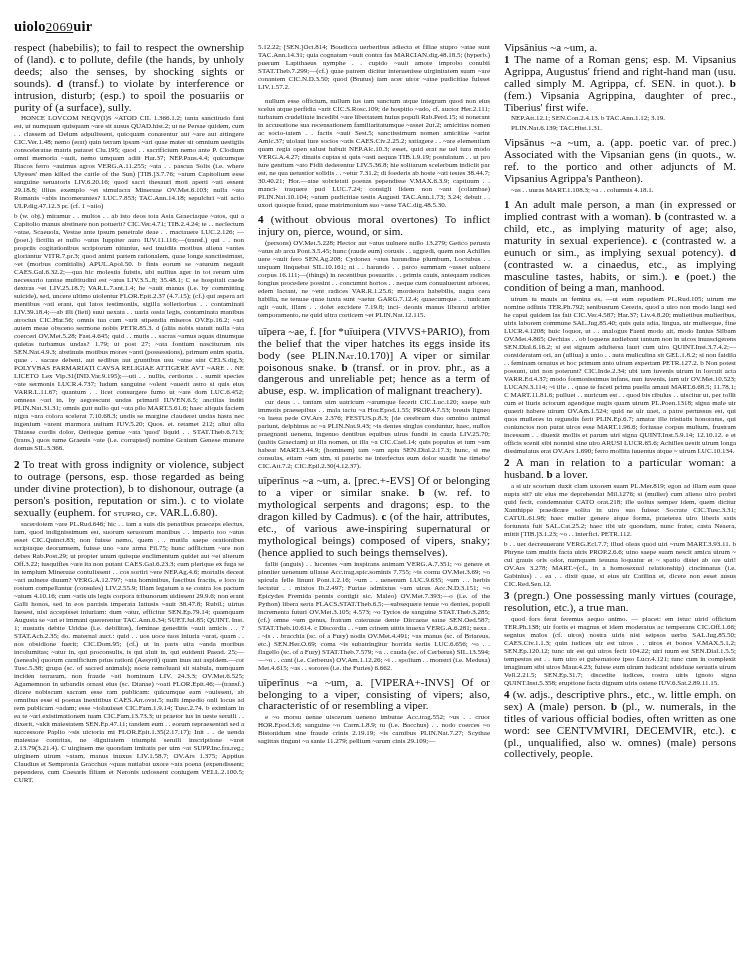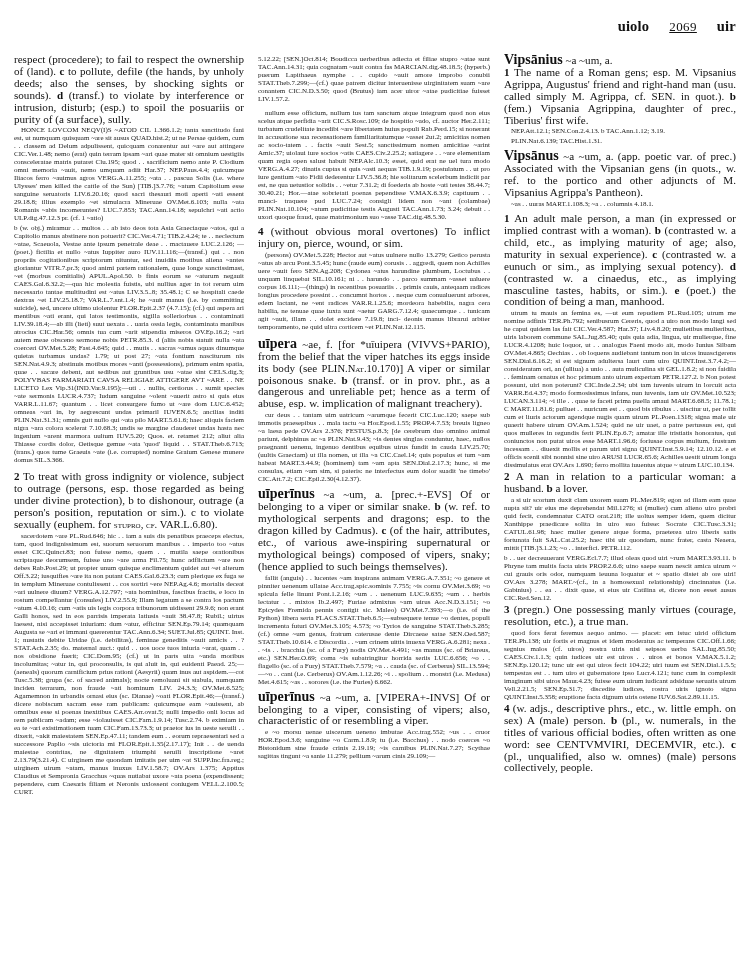--- a/index.html
+++ b/index.html
@@ -7,35 +7,35 @@
   body {
     width:750px; height:963px;
     background:#ffffff;
     font-family:"Liberation Serif", serif;
     color:#111;
     overflow:hidden;
   }
   .page { position:relative; width:750px; height:963px; padding:18px 14px 10px 14px; }
 
   
-  .runhead { display:flex; align-items:baseline; justify-content:flex-end; height:20px; margin-bottom:16px;gap:20px; }
+  .runhead { display:flex; align-items:baseline; justify-content:flex-start; height:20px; margin-bottom:4px; }
   .runhead .rh-left, .runhead .rh-right { font-weight:bold; font-size:14.5px; letter-spacing:.2px; }
   .runhead .rh-page { font-size:13px; font-family:"Liberation Serif", serif; letter-spacing:.4px;text-decoration:underline; }
 
   
   .cols { display:flex; gap:14px; height:925px; }
   .col { width:230px; position:relative; }
   .col.c2 { width:232px; }
   .col.c3 { width:232px; }
 
   
   .entry { margin-bottom:1.5px; }
   .para { font-size:11.1px; line-height:11.9px; text-align:justify; text-justify:inter-word; margin:0 0 0 0; hyphens:auto; }
   .para.sense { text-indent:0; }
-  .hw { font-weight:bold; font-size:14px; }
+  .hw { font-weight:normal; font-size:11px; }
   .sc { font-variant:small-caps; font-size:10.6px; }
 
   
   .cit {
     font-size:7.0px; line-height:8.0px; text-align:justify;
     margin:1px 0 2px 0; text-indent:7px; color:#1a1a1a;
     word-spacing:-0.1px;
   }
   .cit.noind { text-indent:0; }
 
@@ -56,21 +56,21 @@
     <div class="rh-page">2069</div>
     <div class="rh-right">uir</div>
   </div>
 
   <div class="cols">
 
     <div class="col c1">
 
       <div class="entry">
         <p class="para">
-          <span>respect (procedere); to fail to respect the ownership of (land).</span>
+          <span>respect (habebilis); to fail to respect the ownership of (land).</span>
           <span class="sublet">c</span>
           <span>to pollute, defile (the hands, by unholy deeds; also the senses, by shocking sights or sounds).</span>
           <span class="sublet">d</span>
           <span>(transf.) to violate by interference or intrusion, disturb; (esp.) to spoil the posuariis or purity of (a surface), sully.</span>
         </p>
         <p class="cit">HONCE LOVCOM NEQV(I)S ~ATOD CIL 1.366.1.2; tanta sanctitudo fani est, ut numquam quisquam ~are sit ausus QUAD.hist.2; ut ne Persae quidem, cum . . classem ad Delum adpulissent, quicquam conarentur aut ~are aut attingere CIC.Ver.1.48; nemo (erat) quin terram ipsam ~ari quae mater sit omnium uestigiis consceleratae matris putaret Clu.195; quod . . sacrificium nemo ante P. Clodium omni memoria ~auit, nemo umquam adiit Har.37; NEP.Paus.4.4; quicumque Iliacos ferro ~auimus agros VERG.A.11.255; ~ata . . pascua Solis (i.e. where Ulysses' men killed the cattle of the Sun) [TIB.]3.7.76; ~atum Capitolium esse sanguine seruatoris LIV.6.20.16; quod sacri thesauri moti aperti ~ati essent 29.18.8; illius exemplo ~et simulacra Mineruae OV.Met.6.103; nulla ~ata Romanis ~abis incomeruntes? LUC.7.853; TAC.Ann.14.18; sepulchri ~ati actio ULP.dig.47.12.3 pr. (cf. 1 ~atio)</p>
         <p class="cit noind">b (w. obj.) miramur . . multos . . ab isto deos tota Asia Graeciaque ~atos, qui a Capitolio manus abstinere non potuerit? CIC.Ver.4.71; TIB.2.4.24; te . . neclectum ~atae, Scaeuola, Vestae ante ipsum penetrale deae . . mactauere LUC.2.126; —(poet.) fictilia et nullo ~atus Iuppiter auro IUV.11.116;—(transf.) qui . . non propriis cogitationibus scriptorum nituntur, sed inuidiis motibus aliena ~antes gloriantur VITR.7.pr.3; quod animi partem rationalem, quae longe sanctissimast, ~et (morbus comitialis) APUL.Apol.50. b finis eorum se ~aturum negauit CAES.Gal.6.32.2;—qua hic molestia fuistis, ubi nullius ager in tot rerum uim necessario tantae multitudini est ~atus LIV.3.5..8; 35.48.1; C se hospitali caede dextras ~et LIV.25.18.7; VAR.L.7.snt.1.4; he ~auit manus (i.e. by committing suicide), sed, uncere ultimo uiolentur FLOR.Epit.2.37 (4.7.15); (cf.) qui aspera ari mentibus ~ati erant, qui latos testimoniis, sigilla solleriorbus . . contaminati LIV.39.18.4;—ab illi (lieti) suut uexata . . uaria ossia legis, contaminata manibus atrocius CIC.Har.56; omnis tua cum ~arit stipendia miseros OV.Ep.16.2; ~ari autem meae obsceno sermone nobis PETR.85.3.  d (aliis nobis statuit nulla ~ata coerceri OV.Met.5.28; Fast.4.645; quid . . mutis . . sacras ~amus aquas dinumque quietas turbamus undas? 1.79; ut post 27; ~ata fontium nasciturum nis SEN.Nat.4.9.3; abstinuis motibus mores ~anti (possessions), primum enim spatia, quae . . sacare debent, aut sedibus aut gruntibus usu ~atae sint CELS.dig.3; POLYVBAS FARMARIATI CAVSA RELIGIAE ATTIGERE AVT ~ARE . . NE LICETO Lex Vip.31(IND.Var.9.195);—uti . . nullis, certiorus . . sumit species ~ate sermonis LUCR.4.737; Iudum sanguine ~olent ~auerit astro si quis eius VARR.L.11.67; quantum . . licet consurgere fumo ut ~are dom LUC.6.452; omneas ~ari in, by aegrescunt undas primaril IUVEN.6.5; ancilias inditi PLIN.Nat.31.31; omnis gutt nullo qui ~ata pilo MART.5.61.6; haec aliquis faciem nigra ~ara colora scelerat 7.10.68.3; undis se margine clauderet undas hasta nec ingenium ~arent marmora uultum IUV.5.20; Quos. et. retamet 212; aliut alia Thiasse cordis dolor, Oetisque gemue ~ata 'quod' liquid . . STAT.Theb.6.713; (trans.) quos tume Graeuis ~ate (i.e. corrupted) nomine Graium Genese munere domus SIL.3.366.</p>
       </div>
 
       <div class="gap"></div>

